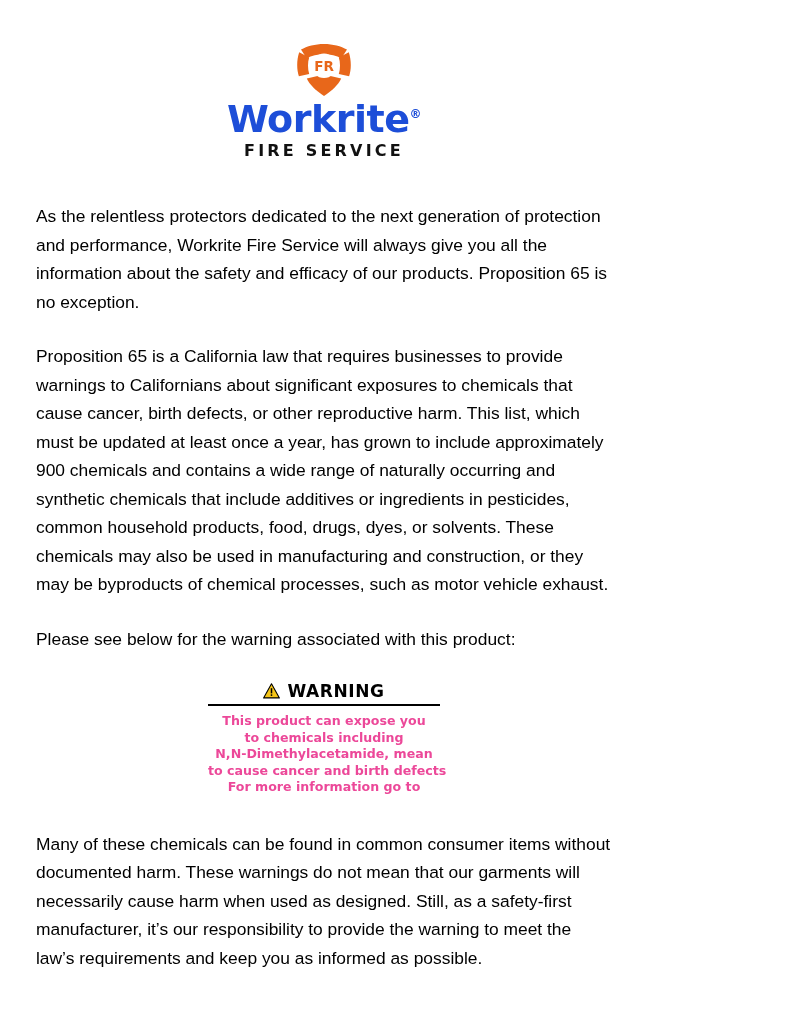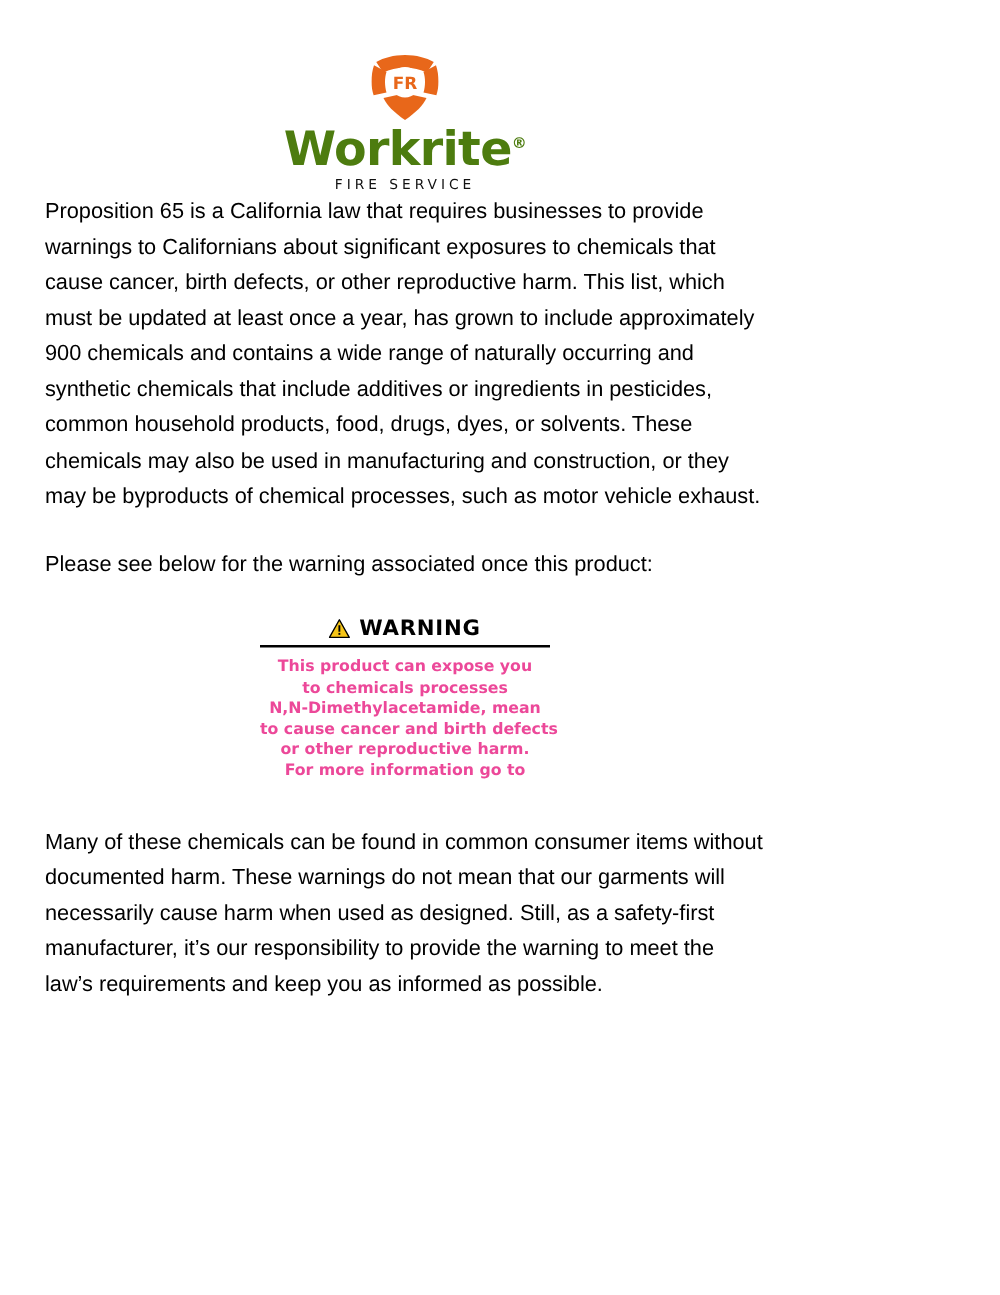--- a/index.html
+++ b/index.html
@@ -37,33 +37,33 @@
     position: relative;
     margin-bottom: 4px;
   }
   .logo-mark svg { display: block; }
   .logo-wordmark {
     font-family: "DejaVu Sans", sans-serif;
     font-weight: bold;
     font-size: 38px;
     letter-spacing: -0.5px;
     line-height: 1.0;
-    color: #4d7c0f;
+    color: #1d4ed8;
     position: relative;
     text-align: center;
   }
   .logo-wordmark .reg {
     font-size: 12px;
     vertical-align: super;
     font-weight: bold;
   }
   .logo-sub {
     font-family: "DejaVu Sans", sans-serif;
-    font-weight: normal;
-    font-size: 11px;
+    font-weight: bold;
+    font-size: 16px;
     letter-spacing: 3.2px;
     color: #111111;
     margin-top: 3px;
   }
 
   
   .content {
     padding: 0 36px 0 36px;
   }
   p.body-para {
@@ -134,43 +134,43 @@
         <circle cx="27" cy="21.8" r="12.2" fill="#ffffff"></circle>
         <text x="27" y="27" text-anchor="middle" font-family="DejaVu Sans, sans-serif" font-size="13.5" font-weight="bold" fill="#E8671A">FR</text>
       </svg>
     </div>
     <div class="logo-wordmark"><span>Workrite</span><span class="reg">®</span></div>
     <div class="logo-sub">FIRE SERVICE</div>
   </div>
 
   <div class="content">
 
+    <p class="body-para first-para">As the relentless protectors dedicated to the next generation of protection and performance, Workrite Fire Service will always give you all the information about the safety and efficacy of our products. Proposition 65 is no exception.</p>
 
     <p class="body-para">Proposition 65 is a California law that requires businesses to provide warnings to Californians about significant exposures to chemicals that cause cancer, birth defects, or other reproductive harm. This list, which must be updated at least once a year, has grown to include approximately 900 chemicals and contains a wide range of naturally occurring and synthetic chemicals that include additives or ingredients in pesticides, common household products, food, drugs, dyes, or solvents. These chemicals may also be used in manufacturing and construction, or they may be byproducts of chemical processes, such as motor vehicle exhaust.</p>
 
-    <p class="body-para"> Please see below for the warning associated once this product:</p>
+    <p class="body-para"> Please see below for the warning associated with this product:</p>
 
     <div class="warning-wrap">
       <div class="warning-box">
         <div class="warning-head">
           <span class="tri-icon">
             <svg class="tri-icon" width="17" height="16" viewBox="0 0 17 16" xmlns="http://www.w3.org/2000/svg">
               <path d="M8.5 0.8 L16.4 14.9 L0.6 14.9 Z" fill="#F5C518" stroke="#000000" stroke-width="1.1" stroke-linejoin="round"></path>
               <rect x="7.75" y="5.2" width="1.5" height="5.2" fill="#000000"></rect>
               <rect x="7.75" y="11.3" width="1.5" height="1.6" fill="#000000"></rect>
             </svg>
           </span>
           <span class="warning-title">WARNING</span>
         </div>
         <div class="warning-lines">
           <div>This product can expose you</div>
-          <div>to chemicals processes</div>
+          <div>to chemicals including</div>
           <div>N,N-Dimethylacetamide, mean</div>
           <div>to cause cancer and birth defects</div>
-          <div>or other reproductive harm.</div>
           <div>For more information go to</div>
         </div>
       </div>
     </div>
 
     <p class="body-para after-warning">Many of these chemicals can be found in common consumer items without documented harm. These warnings do not mean that our garments will necessarily cause harm when used as designed. Still, as a safety-first manufacturer, it’s our responsibility to provide the warning to meet the law’s requirements and keep you as informed as possible.</p>
 
   </div>
 </div>
 

